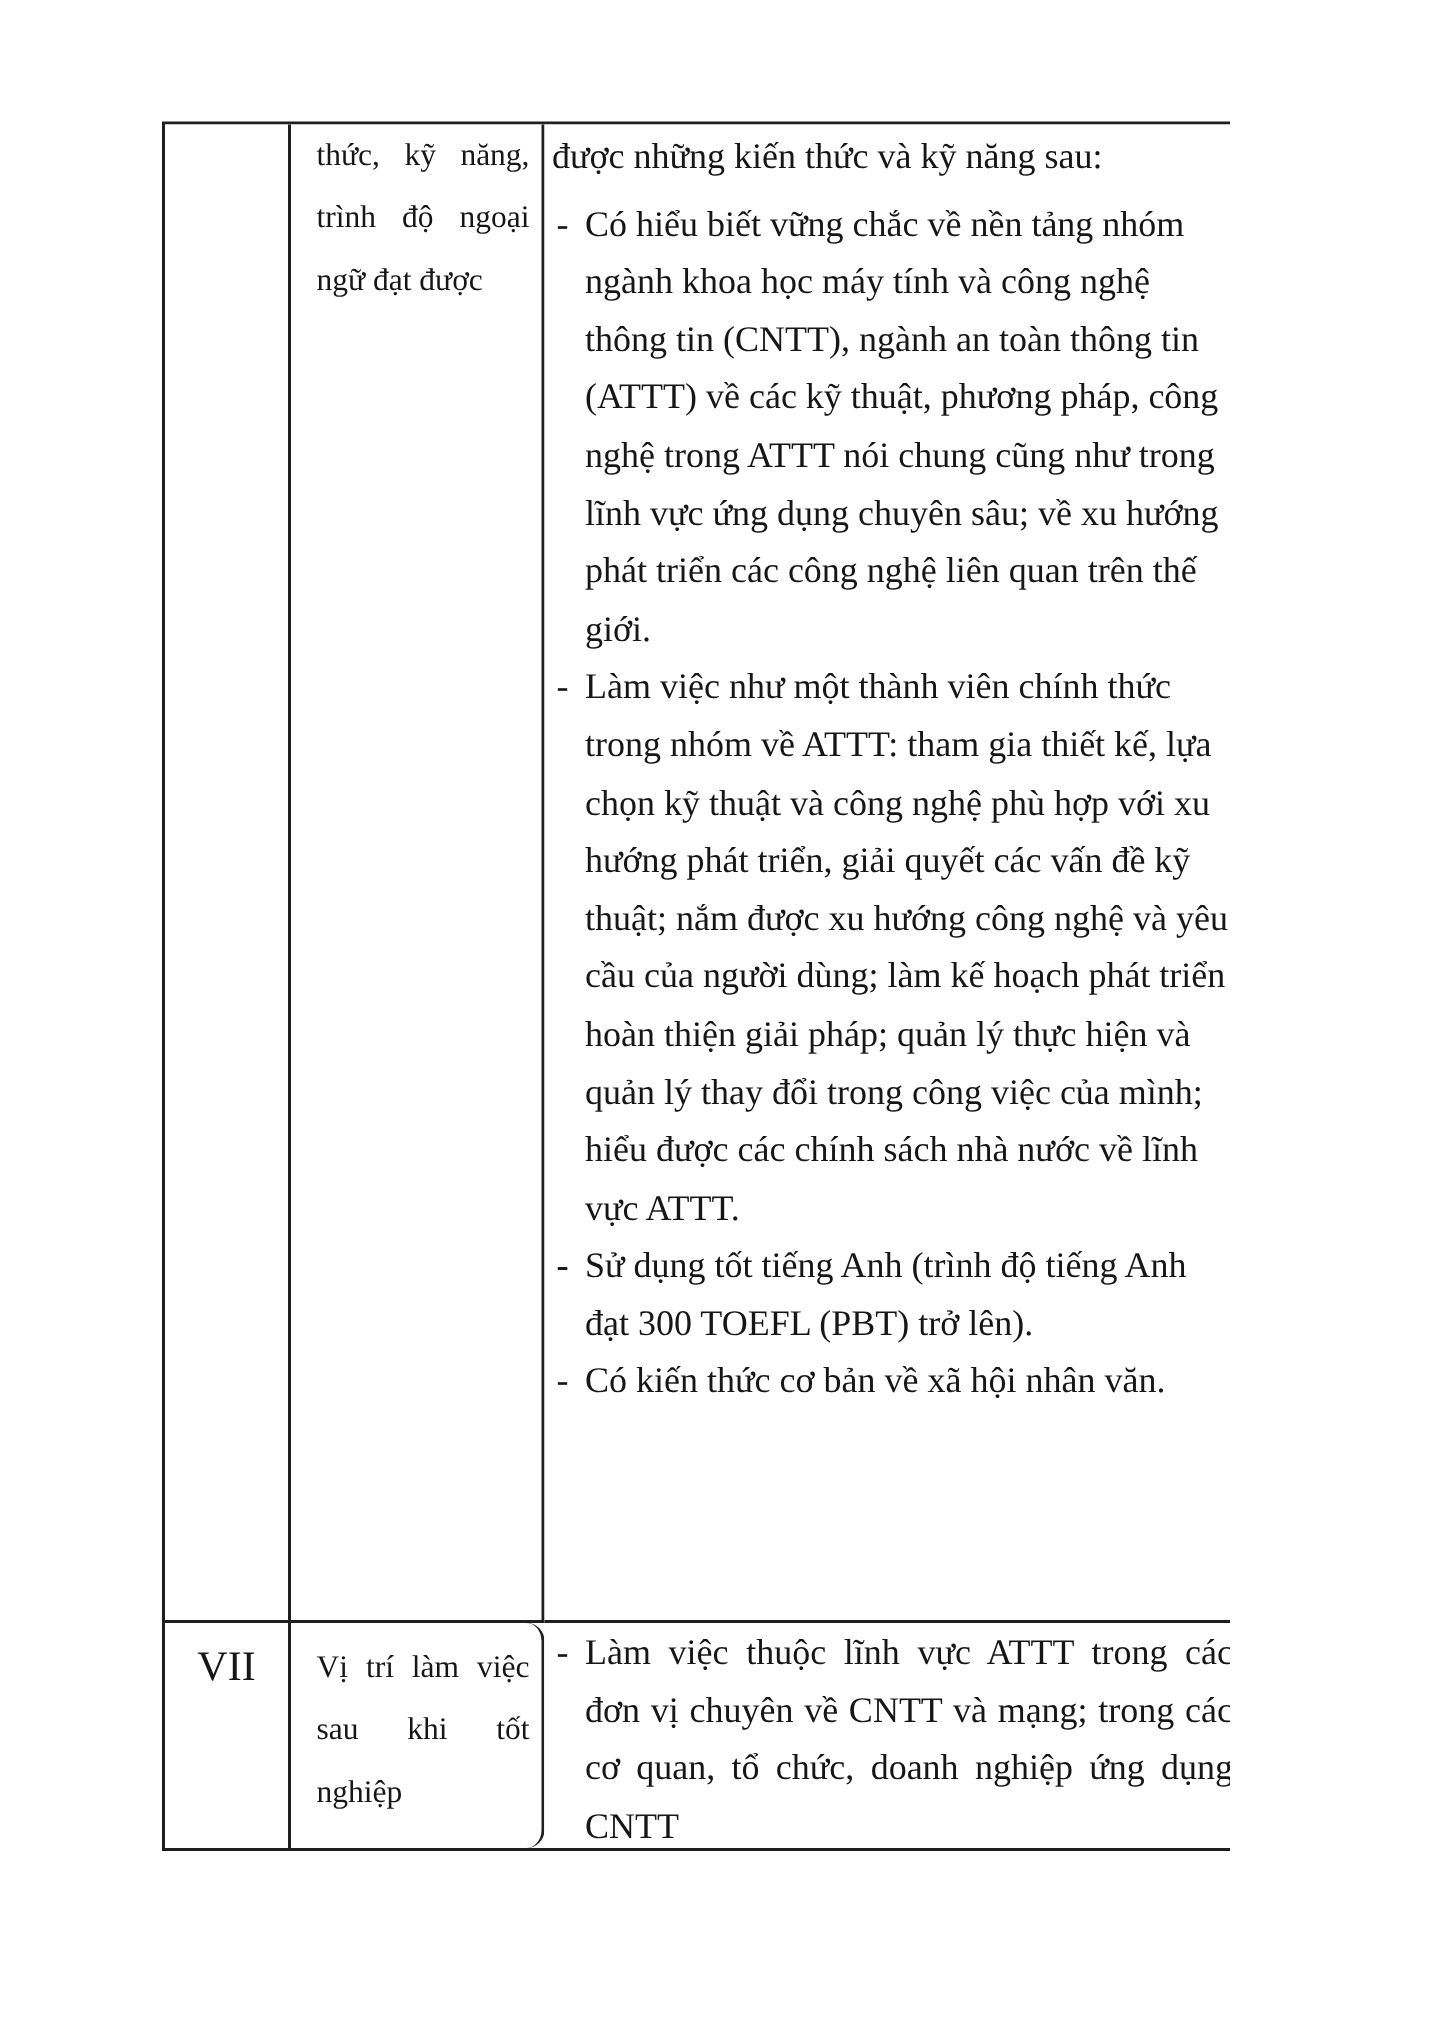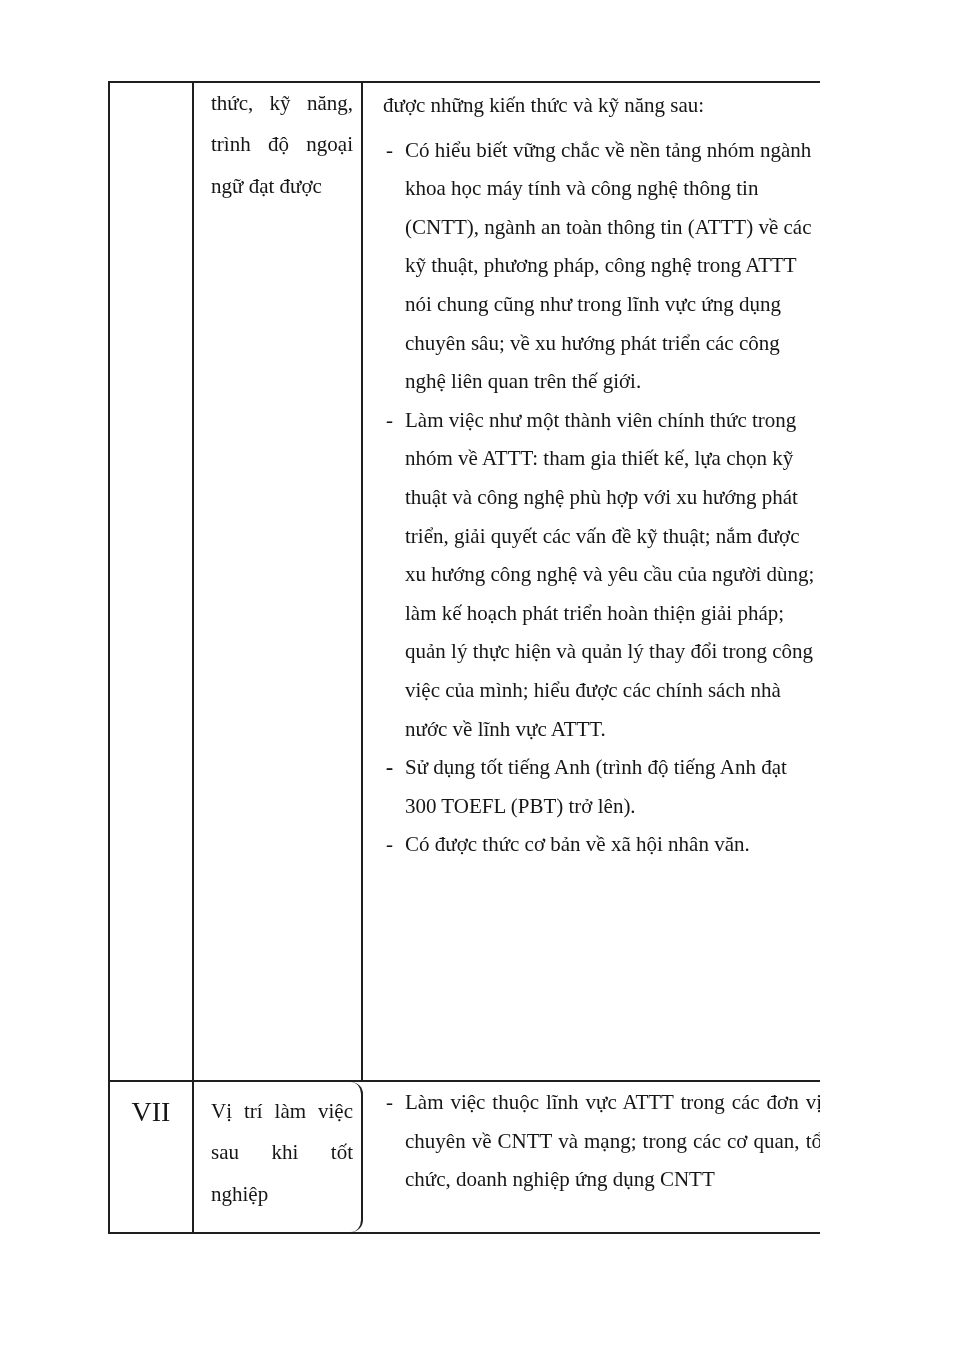--- a/index.html
+++ b/index.html
@@ -39,23 +39,23 @@
     padding-top: 9px;
   }
   .lbl {
     font-size: 21px;
     line-height: 41.3px;
     text-align: justify;
     padding: 0 8px 0 17px;
   }
   .lbl.pad-top { padding-top: 9px; border-radius: 12px; }
   .cnt {
-    font-size: 21px;
+    font-size: 24px;
     line-height: 38.6px;
-    padding: 3px 8px 0 20px;
+    padding: 3px 8px 0 5px;
   }
   .cnt.tight { padding-top: 1px; }
   .bullets { margin-top: 6px; }
   .cnt.tight .bullets { margin-top: 0; }
   .bullet {
     position: relative;
     padding-left: 22px;
   }
   .cnt.justified .bullet { text-align: justify; }
   .dash {
@@ -98,21 +98,21 @@
         </div>
         <div class="bullet">
           <span class="dash">-</span>
         </div>
         <div class="bullet">
           <span class="dash">-</span>
           <span class="btext">Sử dụng tốt tiếng Anh (trình độ tiếng Anh đạt 300 TOEFL (PBT) trở lên).</span>
         </div>
         <div class="bullet">
           <span class="dash">-</span>
-          <span class="btext">Có được thức cơ bản về xã hội nhân văn.</span>
+          <span class="btext">Có kiến thức cơ bản về xã hội nhân văn.</span>
         </div>
       </div>
     </div>
 
     <div class="cell idx b-r">VII</div>
 
     <div class="cell lbl pad-top b-r">Vị trí làm việc sau khi tốt nghiệp</div>
 
     <div class="cell cnt tight justified">
       <div class="bullets">

